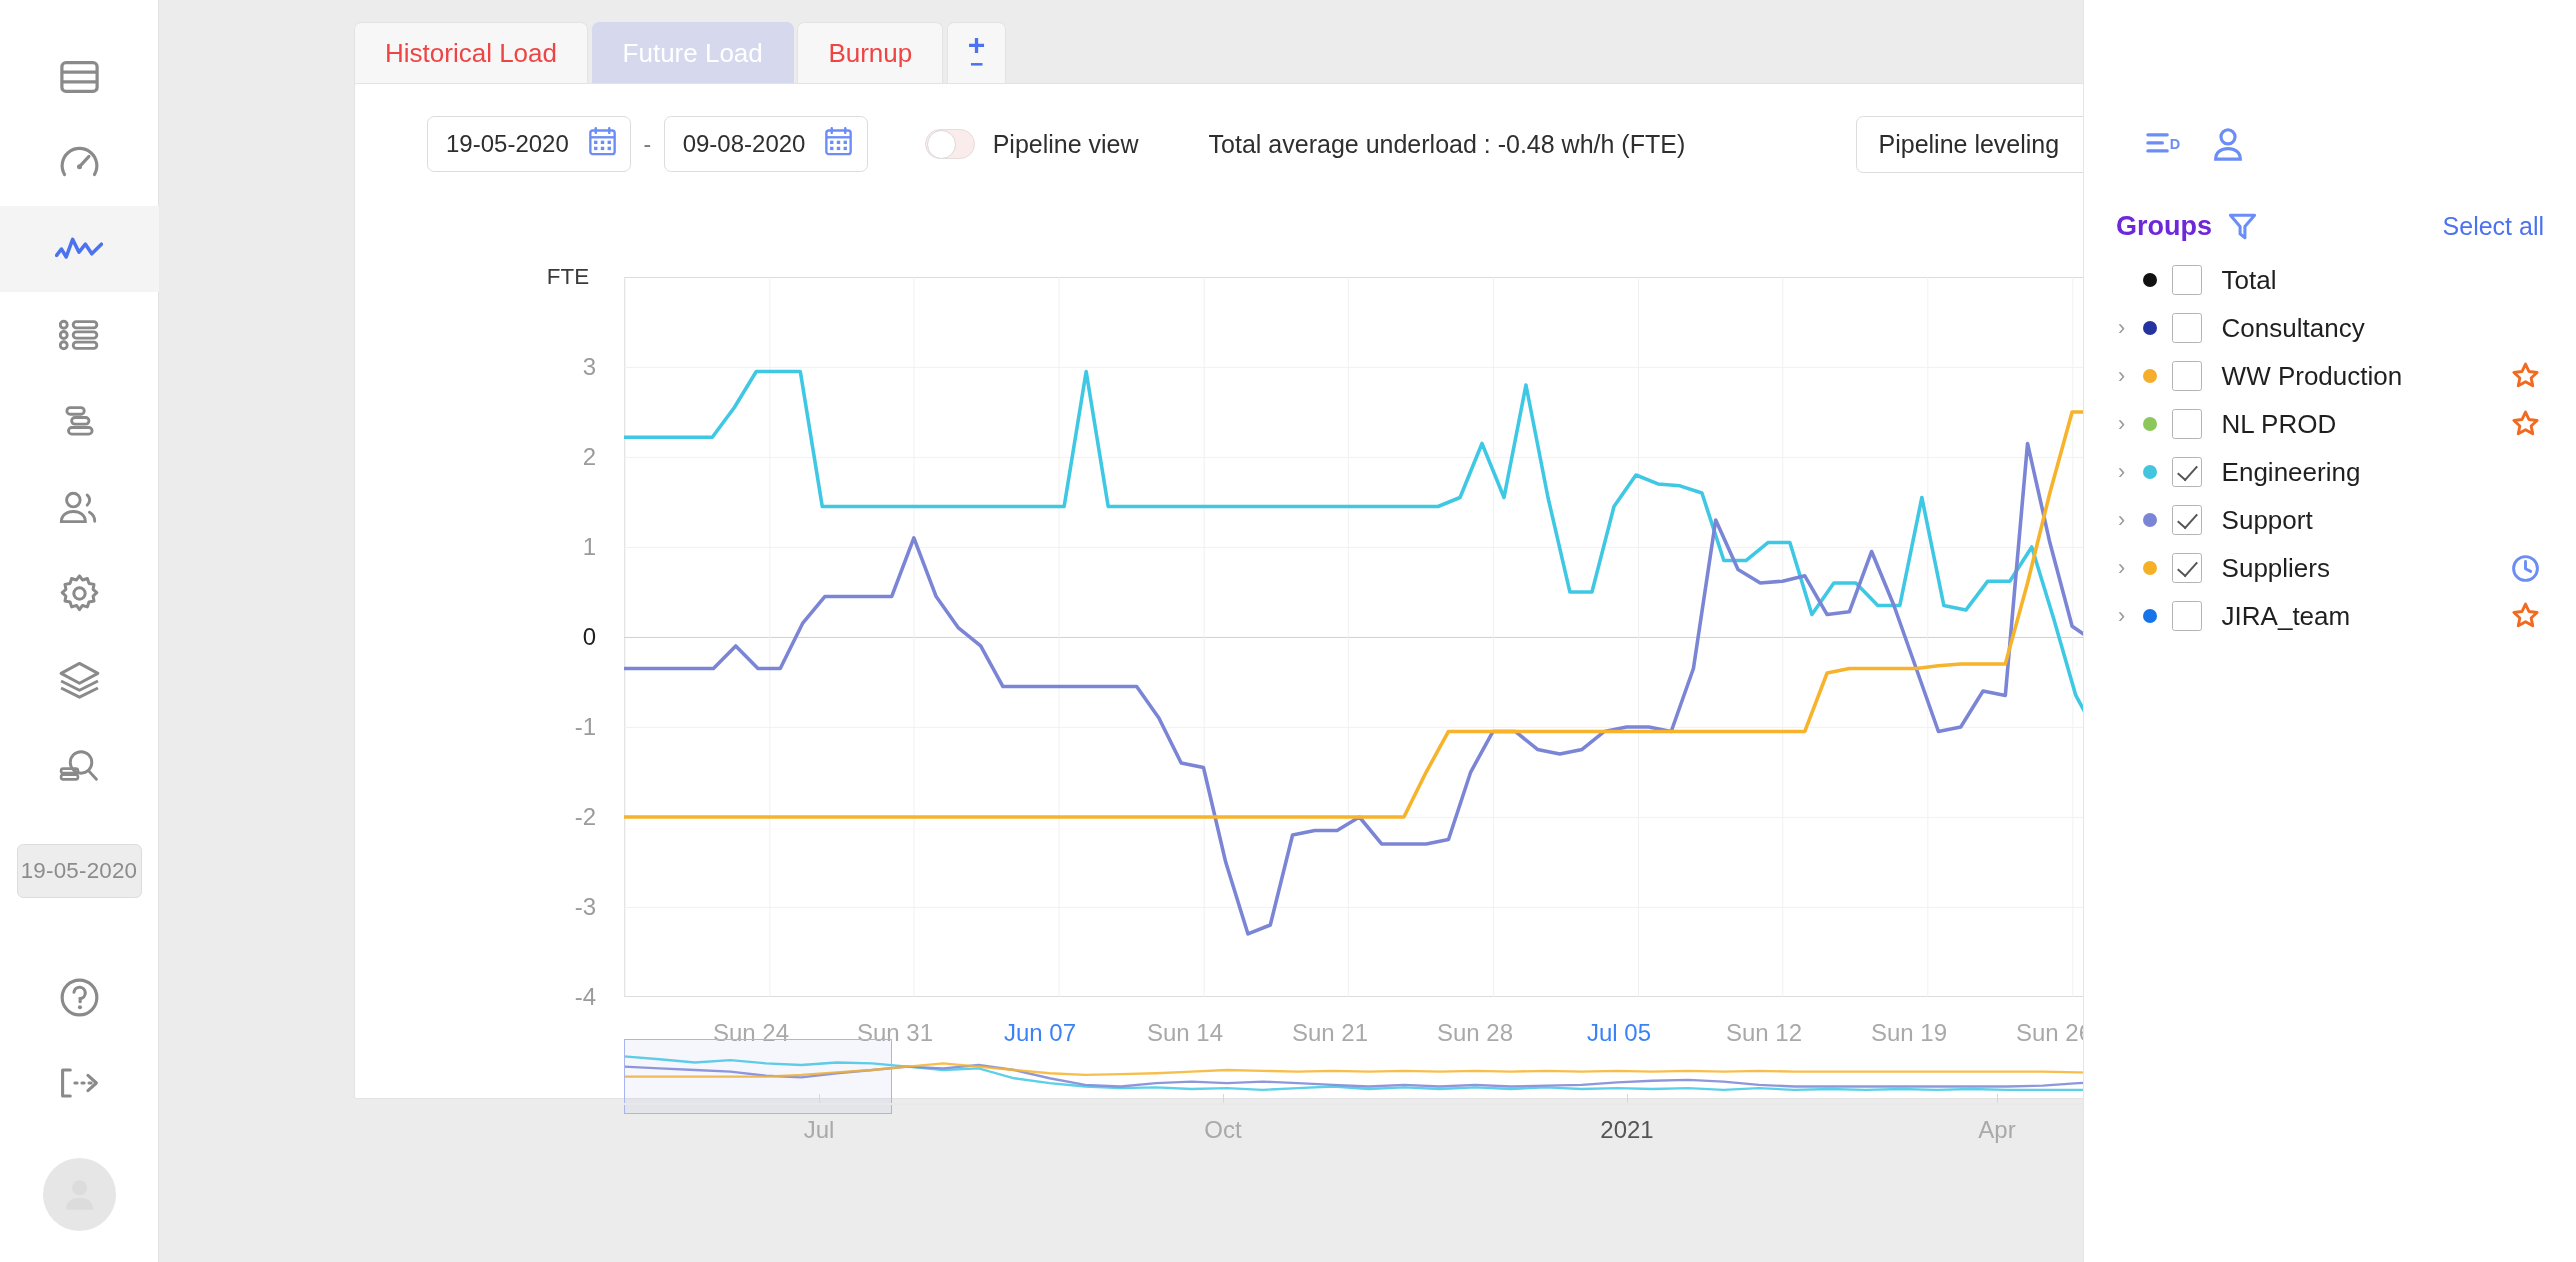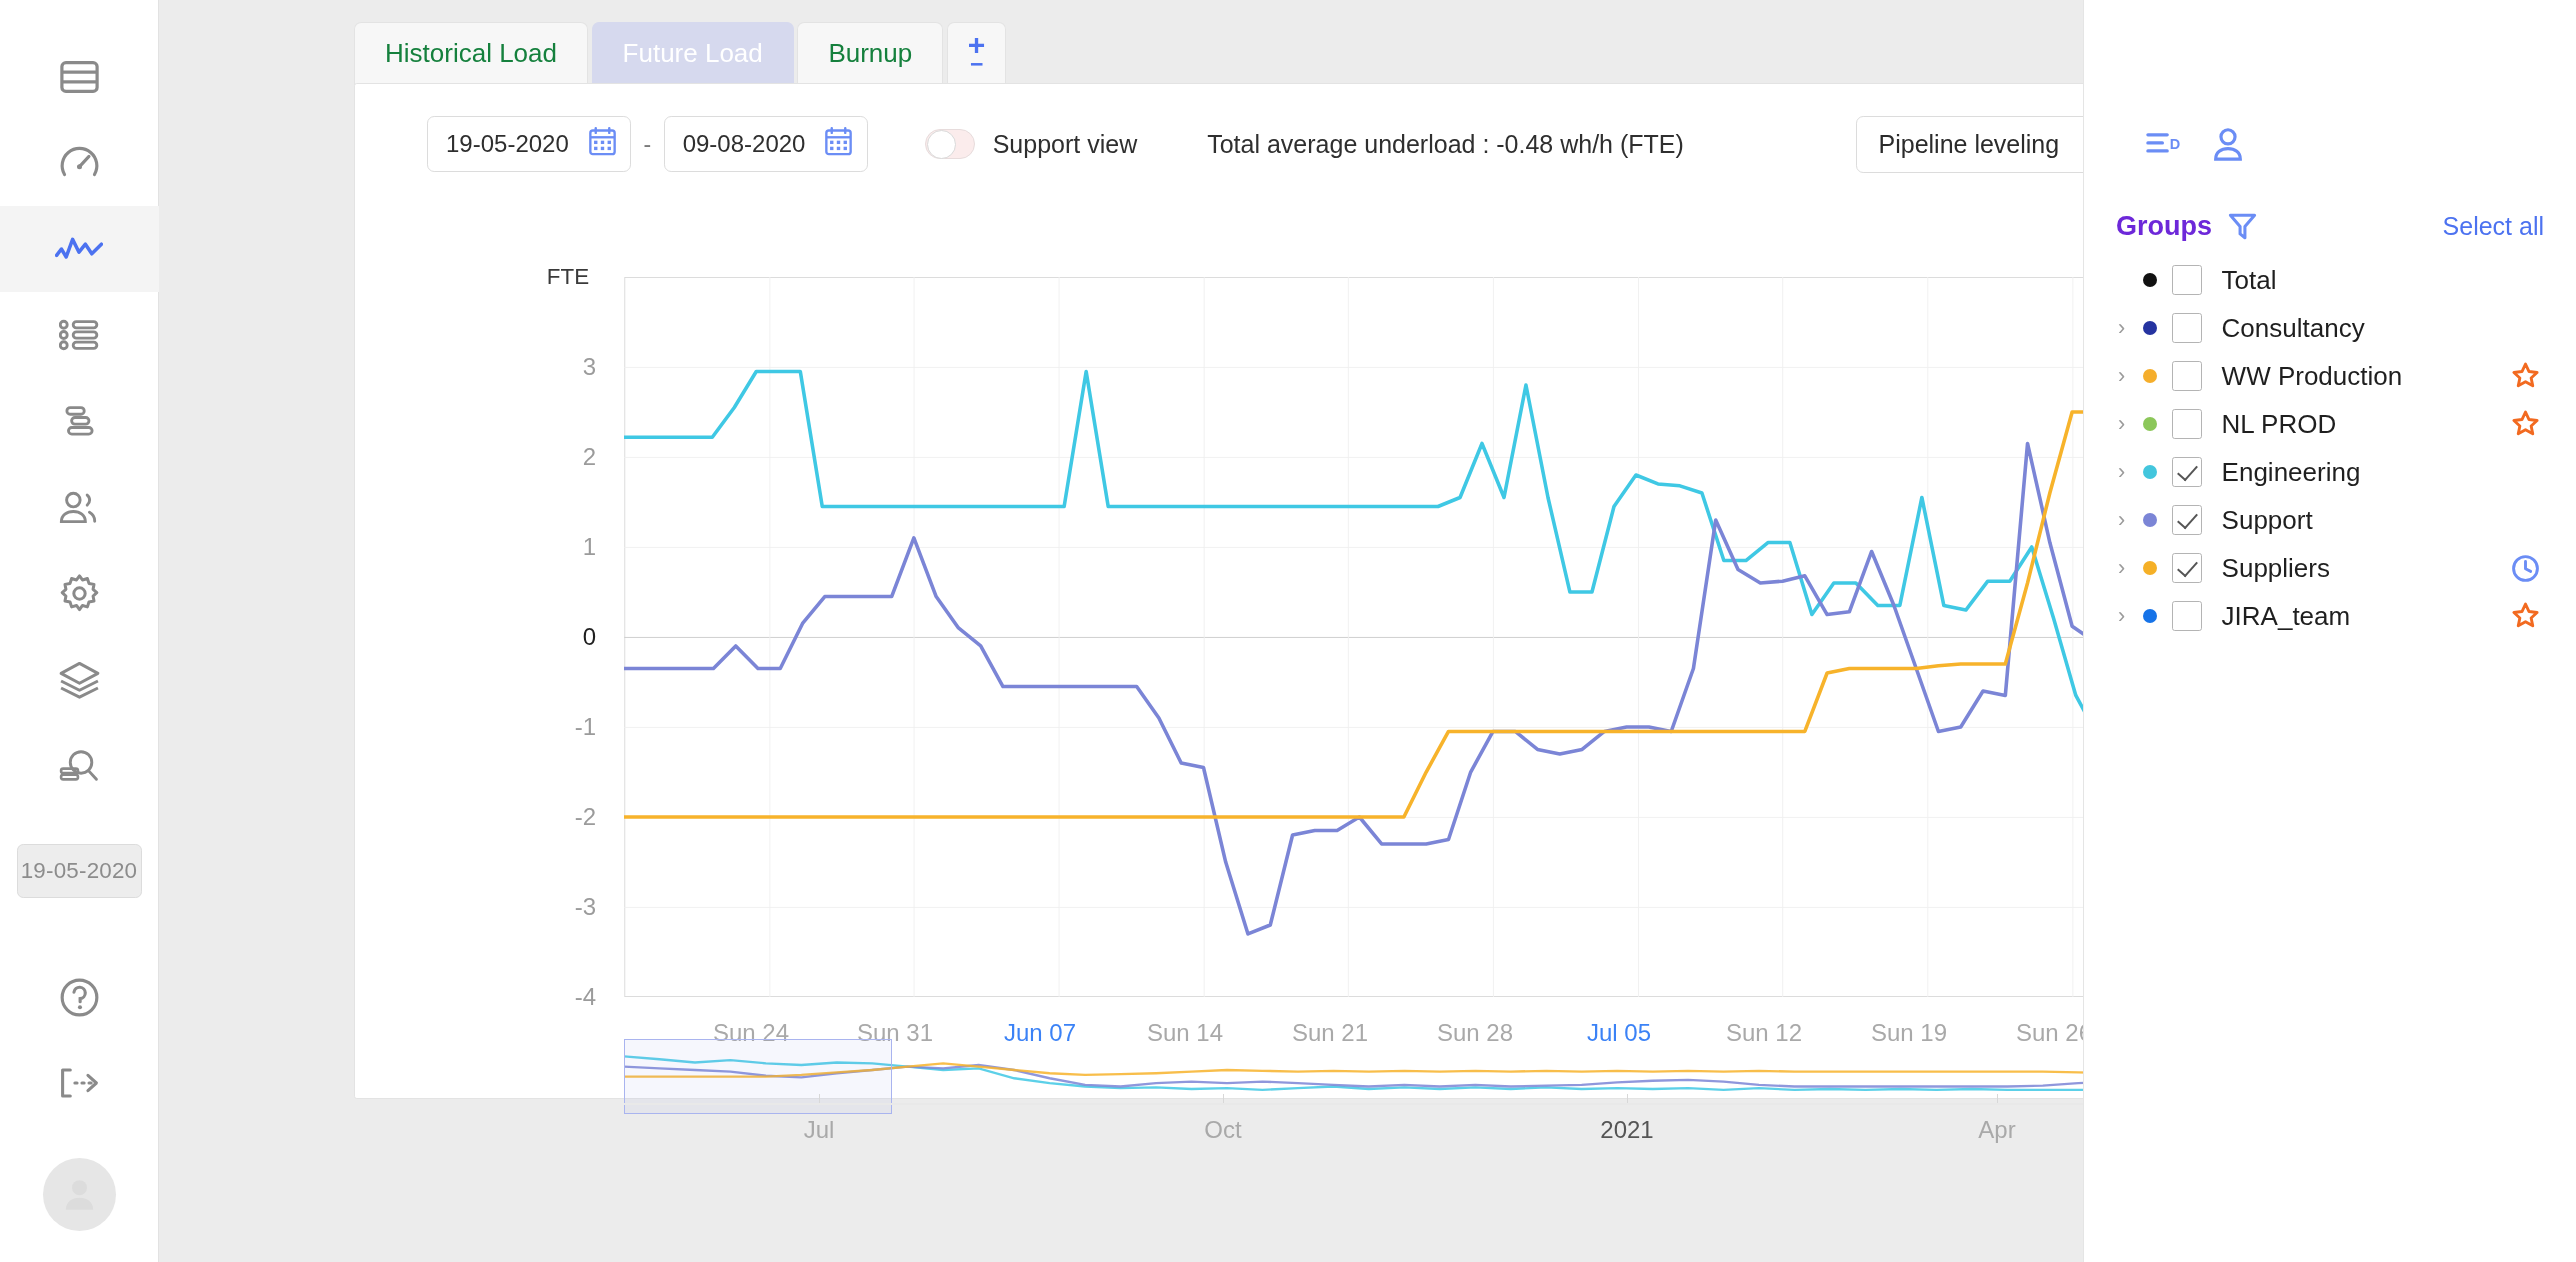--- a/index.html
+++ b/index.html
@@ -42,21 +42,21 @@
   
   #main { position: relative; flex: 1; height: 1263px; }
 
   
   #tabbar { position: absolute; left: 195px; top: 21.5px; display: flex; align-items: flex-end; gap: 3.6px; }
   .tab {
     height: 63px; padding: 0 30px;
     background: #f7f7f7; border: 0.9px solid #e3e3e3; border-bottom: none;
     border-radius: 7.2px 7.2px 0 0;
     display: flex; align-items: center; justify-content: center;
-    font-size: 26px; color: #15803d; cursor: pointer; white-space: nowrap;
+    font-size: 26px; color: #ef4444; cursor: pointer; white-space: nowrap;
   }
   .tab.active { background: #d6d9ee; color: #ffffff; border-color: #d6d9ee; }
   .tab.plus { padding: 0 20px; color: #4c72f0; font-size: 30px; font-weight: 700; }
   .plus-glyph { display:flex; flex-direction:column; align-items:center; line-height:.72; }
   .plus-glyph span { display:block; }
 
   
   #card {
     position: absolute; left: 195px; top: 83px;
     width: 1888px; height: 1016px;
@@ -336,21 +336,21 @@
                   <rect x="11" y="11.6" width="2" height="2"></rect>
                 </g>
             </svg>
           </span>
         </div>
 
         <div class="toggle-wrap">
           <div class="toggle">
               <div class="knob"></div>
             </div>
-          <span class="toggle-label">Support view</span>
+          <span class="toggle-label">Pipeline view</span>
         </div>
 
         <div id="underload">Total average underload : -0.48 wh/h (FTE)</div>
 
         <div id="leveling">
           <span>Pipeline leveling</span>
           <span class="caret">▼</span>
         </div>
       </div>
 

